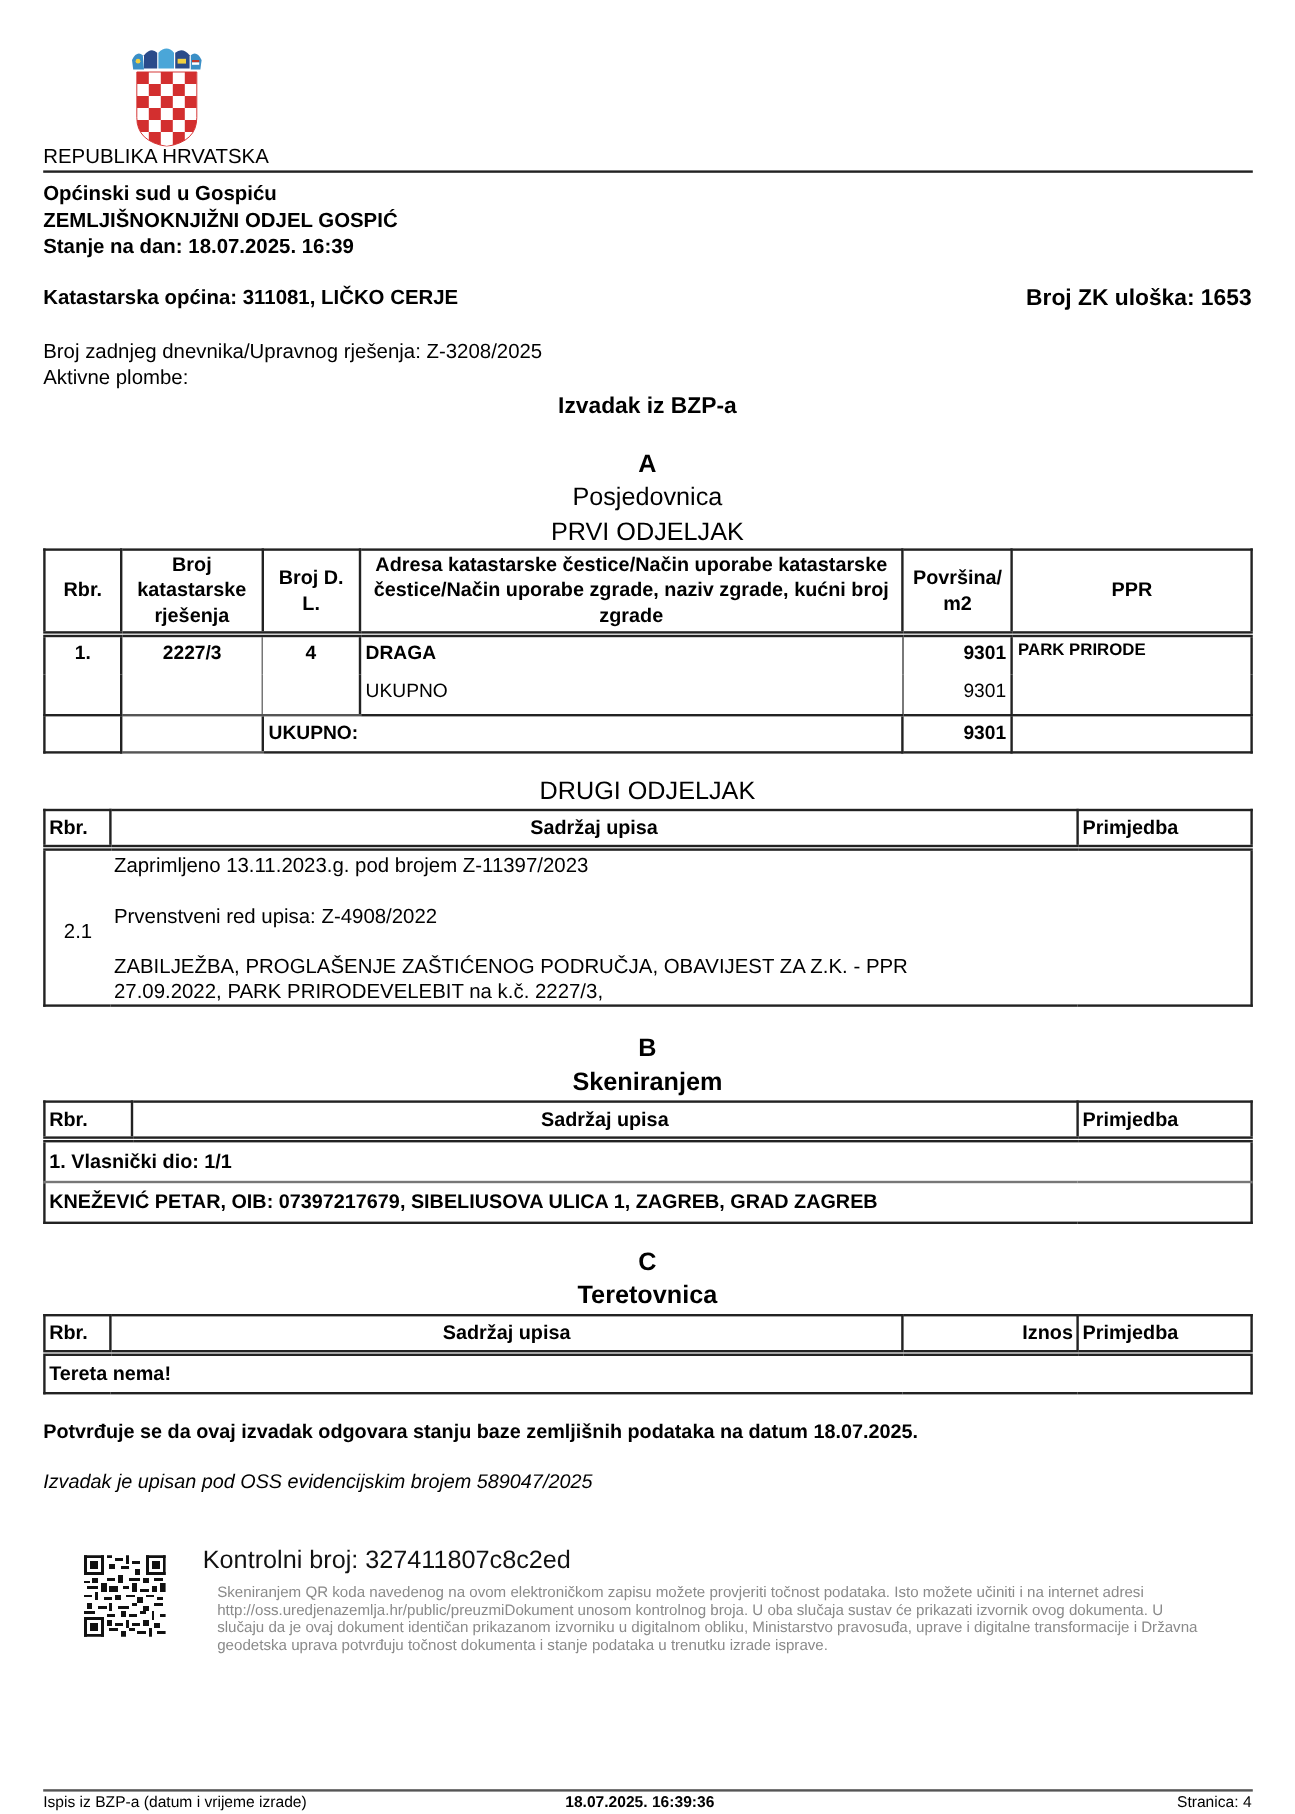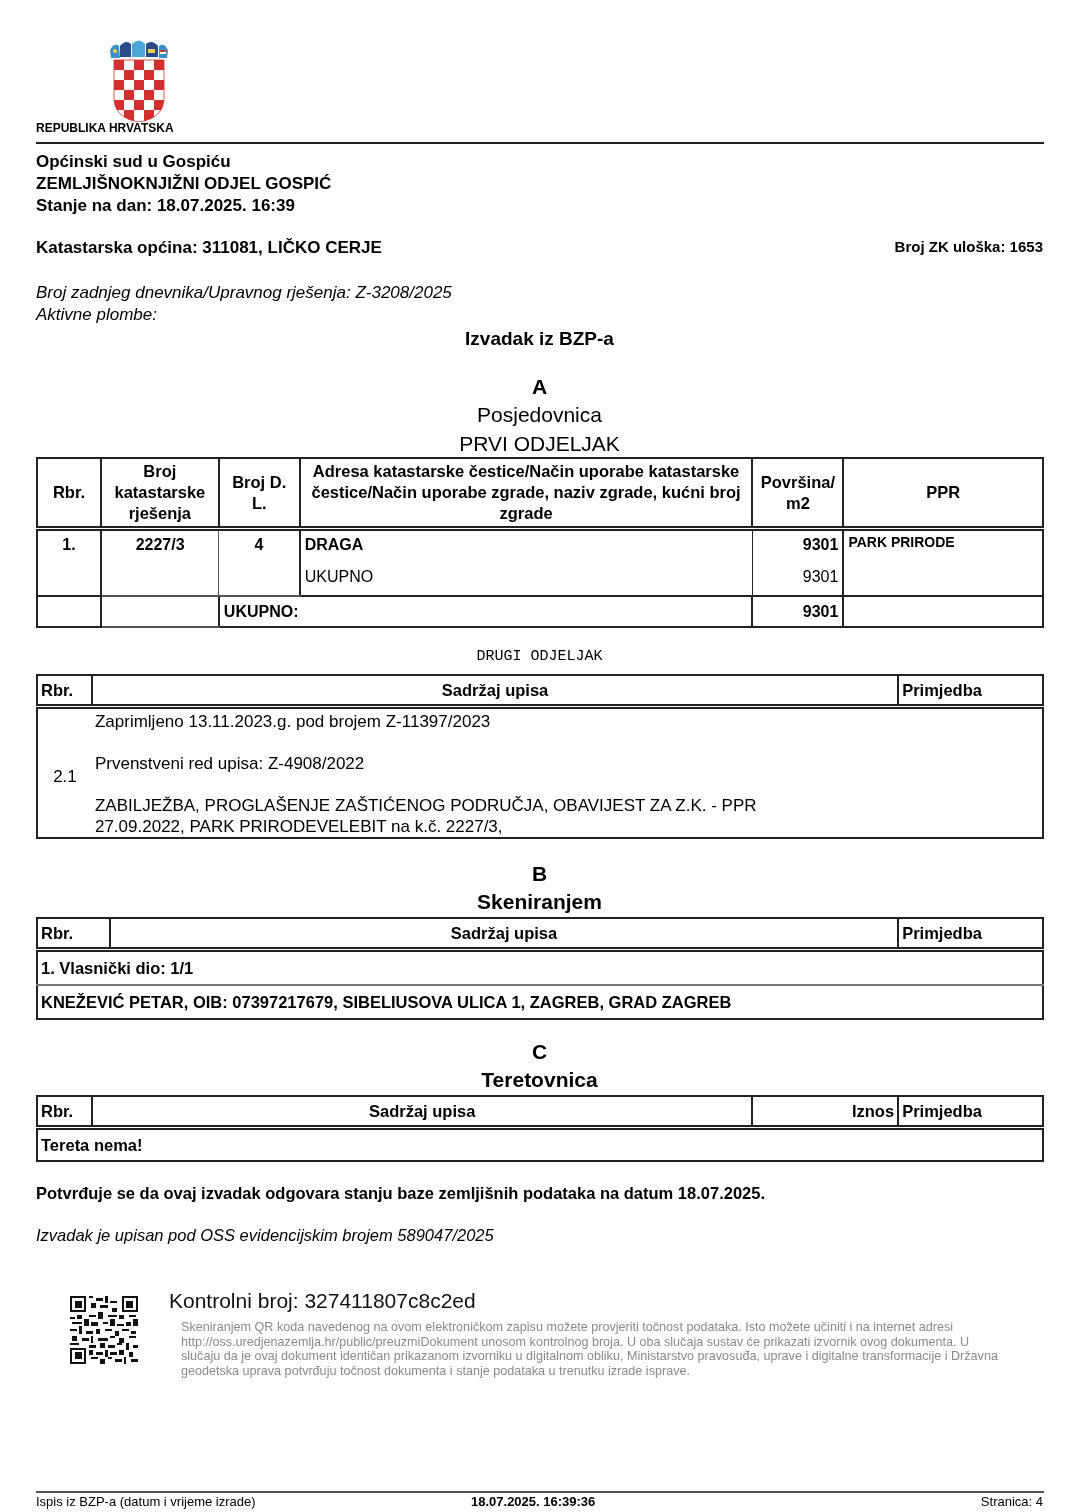--- a/index.html
+++ b/index.html
@@ -3,29 +3,29 @@
 <meta charset="utf-8">
 <style>
   * { box-sizing: border-box; margin: 0; padding: 0; }
   html, body { width: 1079px; height: 1512px; background: #ffffff; }
   body { font-family: "Liberation Sans", sans-serif; color: #000; position: relative; overflow: hidden; }
   .abs { position: absolute; }
   .b { font-weight: bold; }
 
   .coat { left: 108px; top: 38px; width: 62px; height: 84px; }
 
-  .rh { left: 36px; top: 121px; font-size: 12px; font-weight: bold; }
+  .rh { left: 36px; top: 121px; font-size: 17px; font-weight: normal; }
   .hr-top { left: 36px; top: 142px; width: 1008px; height: 2px; background: #222; }
 
   .court { left: 36px; top: 151px; font-size: 17px; font-weight: bold; line-height: 22px; }
 
   .ko { left: 36px; top: 238px; font-size: 17px; font-weight: bold; }
-  .zk { right: 36px; top: 238px; font-size: 15px; font-weight: bold; }
-
-  .meta { left: 36px; top: 282px; font-size: 17px; line-height: 22px; font-style: italic; }
+  .zk { right: 36px; top: 238px; font-size: 19px; font-weight: bold; }
+
+  .meta { left: 36px; top: 282px; font-size: 17px; line-height: 22px; }
 
   .center-title { left: 0; width: 1079px; text-align: center; }
   .t-izvadak { top: 328px; font-size: 19px; font-weight: bold; }
   .t-a { top: 375px; font-size: 21px; font-weight: bold; }
   .t-posj { top: 403px; font-size: 21px; font-weight: normal; }
   .t-prvi { top: 432px; font-size: 21px; }
 
   table { border-collapse: collapse; position: absolute; left: 36px; width: 1008px; font-size: 16px; }
   td, th { border: 2px solid #222; }
 
@@ -33,21 +33,21 @@
   .tbl1 { top: 457px; }
   .tbl1 th { font-weight: bold; text-align: center; vertical-align: middle; padding: 2px 3px; line-height: 21px; font-size: 16.5px; border-bottom: 5px double #222; }
   .tbl1 td { padding: 1px 4px; vertical-align: top; line-height: 21px; }
   .tbl1 .c { text-align: center; }
   .tbl1 .r { text-align: right; }
   .tbl1 .noBot { border-bottom: none; }
   .tbl1 .noTop { border-top: none; }
   .tbl1 .thin { border-left-width: 1px; border-right-width: 1px; border-color: #555; }
   .ppr-val { font-size: 14px; font-weight: bold; }
 
-  .t-drugi { top: 648px; font-size: 15px; font-family: Liberation Mono, monospace; }
+  .t-drugi { top: 648px; font-size: 21px; }
   .tbl2 { top: 674px; }
   .tbl2 th { font-weight: bold; padding: 3px 3px; line-height: 22px; font-size: 16.5px; border-bottom: 5px double #222; }
   .tbl2 td { padding: 0 3px; vertical-align: top; font-size: 17px; line-height: 21px; }
   .tbl2 .noSide { border-left: none; border-right: none; }
 
   .t-b { top: 862px; font-size: 21px; font-weight: bold; }
   .t-vlast { top: 890px; font-size: 21px; font-weight: bold; }
   .tbl3 { top: 917px; }
   .tbl3 th { font-weight: bold; padding: 3px 3px; line-height: 22px; font-size: 16.5px; border-bottom: 5px double #222; }
   .tbl3 td { padding: 5px 3px; font-weight: bold; font-size: 16.5px; line-height: 22px; }

